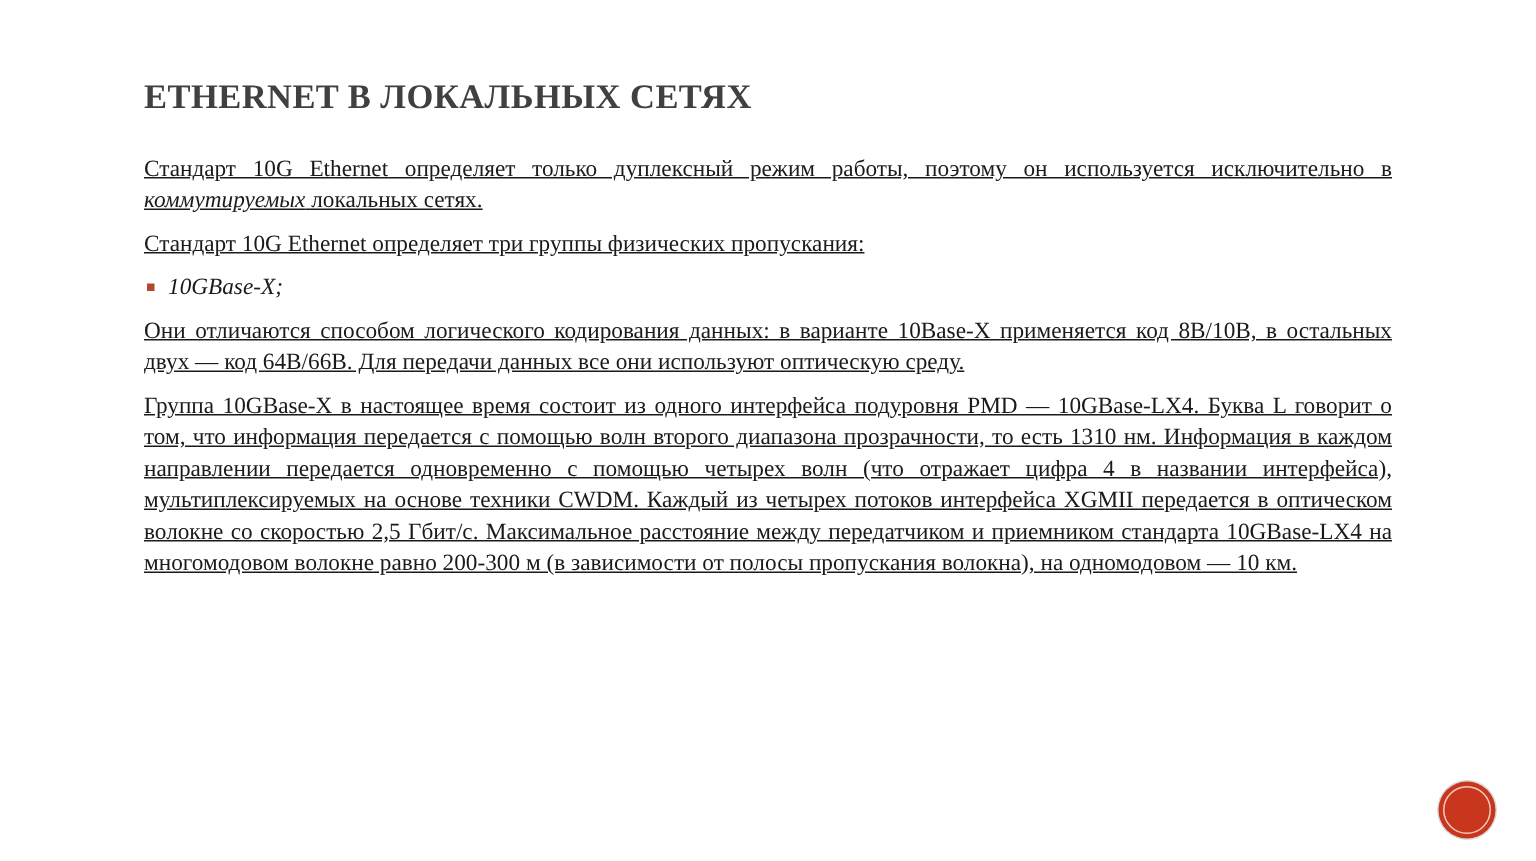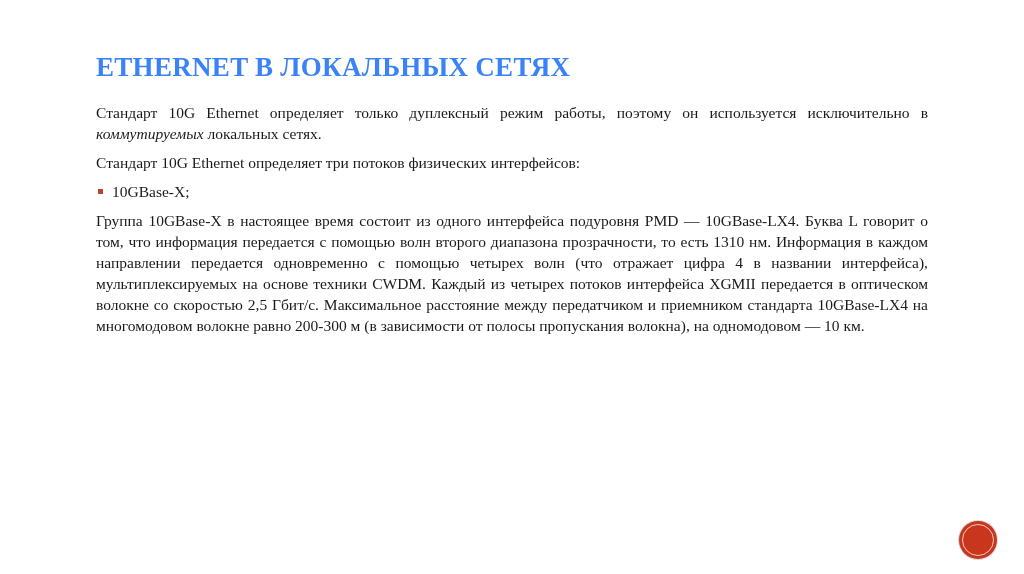--- a/index.html
+++ b/index.html
@@ -1,41 +1,42 @@
 <!DOCTYPE html>
 <html><head>
 <meta charset="utf-8">
 <style>
   html, body { margin:0; padding:0; }
   body { width:1024px; height:574px; background:#ffffff; position:relative; overflow:hidden;
          font-family:"Liberation Serif","DejaVu Serif",serif; color:#1a1a1a; }
-  .title { position:absolute; left:96px; top:52px; font-size:27px; font-weight:bold;
-           letter-spacing:0.3px; color:#3b82f6; margin:0; }
+  .title { position:absolute; left:96px; top:52px; font-size:23px; font-weight:bold;
+           letter-spacing:0.3px; color:#404040; margin:0; }
   .content { position:absolute; left:96px; top:102px; width:832px; font-size:15.5px; line-height:21px; }
   .subhead { font-weight:bold; margin:0 0 8px 0; }
-  .para { margin:0 0 8px 0; text-align:justify; }
+  .para { margin:0 0 8px 0; text-align:justify;text-decoration:underline; }
   .para em { font-style:italic; }
   ul.bullets { list-style:none; margin:0; padding:0; }
-  ul.bullets li { display:flex; align-items:center; margin:0 0 8px 0; }
+  ul.bullets li { display:flex; align-items:center; margin:0 0 8px 0;font-style:italic; }
   .bullet { display:inline-block; width:5px; height:5px; background:#b4472e; margin:0 9px 0 2px; }
   .badge { position:absolute; left:959px; top:521px; width:38px; height:38px; border-radius:50%;
            background:#c8361e; box-shadow:0 0 0 1px #d9d9d9; }
   .badge::after { content:""; position:absolute; left:3px; top:3px; width:30px; height:30px;
                   border-radius:50%; border:1px solid #f2c8bd; }
 </style>
 </head>
 <body>
 
 <h1 class="title">ETHERNET В ЛОКАЛЬНЫХ СЕТЯХ</h1>
 
 <div class="content">
   <p class="para"><span>Стандарт 10G Ethernet определяет только дуплексный режим работы, поэтому он используется исключительно в </span><em>коммутируемых</em><span> локальных сетях.</span></p>
-  <p class="para">Стандарт 10G Ethernet определяет три потоков физических интерфейсов:</p>
+  <p class="para">Стандарт 10G Ethernet определяет три группы физических пропускания:</p>
   <ul class="bullets">
     <li>
         <span class="bullet"></span>
         <span>10GBase-X;</span>
       </li>
   </ul>
+  <p class="para">Они отличаются способом логического кодирования данных: в варианте 10Base-X применяется код 8B/10B, в остальных двух — код 64B/66B. Для передачи данных все они используют оптическую среду.</p>
   <p class="para">Группа 10GBase-X в настоящее время состоит из одного интерфейса подуровня PMD — 10GBase-LX4. Буква L говорит о том, что информация передается с помощью волн второго диапазона прозрачности, то есть 1310 нм. Информация в каждом направлении передается одновременно с помощью четырех волн (что отражает цифра 4 в названии интерфейса), мультиплексируемых на основе техники CWDM. Каждый из четырех потоков интерфейса XGMII передается в оптическом волокне со скоростью 2,5 Гбит/с. Максимальное расстояние между передатчиком и приемником стандарта 10GBase-LX4 на многомодовом волокне равно 200-300 м (в зависимости от полосы пропускания волокна), на одномодовом — 10 км.</p>
 </div>
 
 <div class="badge"></div>
 
 </body></html>

